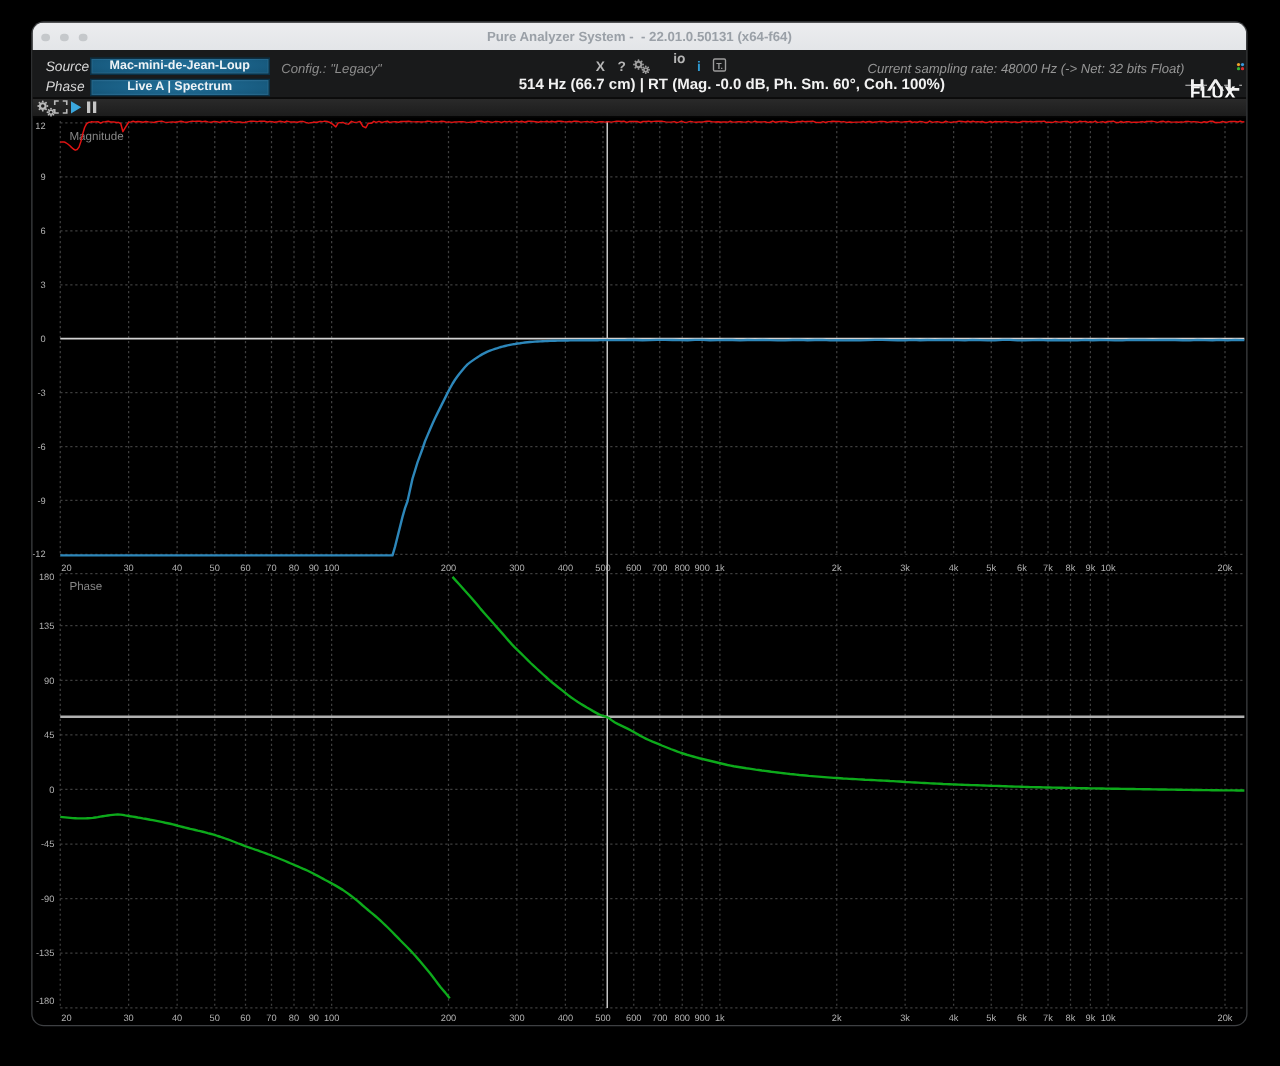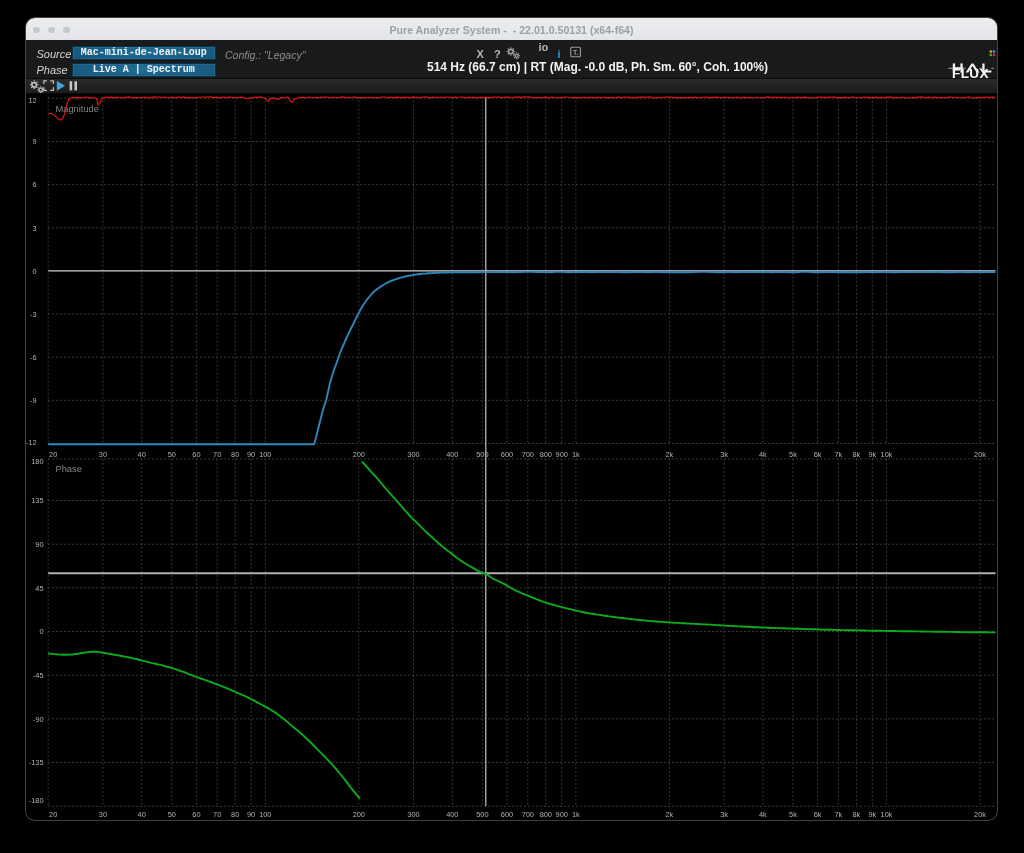--- a/index.html
+++ b/index.html
@@ -10,24 +10,24 @@
 .tl { position:absolute; top:8.7px; width:6.8px; height:6.8px; border-radius:50%; background:#c5c8cb; }
 #title { position:absolute; top:0; left:0; width:100%; height:39px; line-height:24.5px;
   text-align:center; font-size:10.6px; font-weight:bold; color:#9aa0a7; }
 #hdr { position:absolute; left:0; top:22px; width:100%; height:37.5px; background:#191a1b; }
 #toolbar { position:absolute; left:0; top:59.5px; width:100%; height:16px;
   background:linear-gradient(#2a2a2a,#1c1c1c); border-top:1px solid #0c0c0c; border-bottom:1px solid #060606; }
 .lab { position:absolute; font-size:11px; color:#d6d6d6;font-style:italic; }
 .btn { position:absolute; left:45.5px; width:144.5px; height:13.5px;
   background:radial-gradient(ellipse 85% 120% at 50% 42%, #226f98 0%, #185c81 55%, #114a68 100%);
   border:1px solid #0a3046; box-shadow:inset 0 0 0 1px rgba(120,190,225,0.15);
-  color:#eef3f6; font-size:10px; font-weight:bold; text-align:center; line-height:12px;font-family:Liberation Mono, monospace; }
+  color:#eef3f6; font-size:10px; font-weight:bold; text-align:center; line-height:12px; }
 .it { position:absolute; font-style:italic; font-size:10.5px; color:#8d8d8d; }
 .ic { position:absolute; font-size:11px; font-weight:bold; color:#b6b6b6; }
-#readout { position:absolute; left:389px; top:21.4px; line-height:1; font-size:12px; font-weight:bold; color:#f2f2f2;margin-left:12px; }
+#readout { position:absolute; left:389px; top:21.4px; line-height:1; font-size:12px; font-weight:bold; color:#f2f2f2; }
 #flux { position:absolute; left:926px; top:5.1px; line-height:1; font-size:13.5px; font-weight:bold; color:#fafafa; letter-spacing:0.4px;margin-top:22px; }
 #charts { position:absolute; left:0; top:75.5px; }
 text { font-family:"Liberation Sans", sans-serif; }
 </style></head><body>
 <div id="win">
   <div id="titlebar">
     <div class="tl" style="left:7.3px"></div>
     <div class="tl" style="left:22.3px"></div>
     <div class="tl" style="left:37.3px"></div>
     <div id="title">Pure Analyzer System -&nbsp; - 22.01.0.50131 (x64-f64)</div>
@@ -36,20 +36,21 @@
     <div class="lab" style="left:10.5px; top:8.3px;">Source</div>
     <div class="lab" style="left:10.5px; top:23.8px;">Phase</div>
     <div class="btn" style="top:6.0px;">Mac-mini-de-Jean-Loup</div>
     <div class="btn" style="top:23px;">Live A | Spectrum</div>
     <div class="it" style="left:199px; top:8.6px;">Config.: "Legacy"</div>
     <div class="ic" style="left:450.5px; top:7.8px;">X</div>
     <div class="ic" style="left:468px; top:7.8px;">?</div>
     <div class="ic" style="left:496.5px; top:7.8px;margin-top:32px;">Ui</div>
     <div class="ic" style="left:512.5px; top:1px;">io</div>
     <div class="ic" style="left:531.5px; top:7.8px; color:#2f9ad2;">i</div>
+    <div class="it" style="left:0; width:921.5px; top:8.6px; text-align:right; color:#969696;">Current sampling rate: 48000 Hz (-&gt; Net: 32 bits Float)</div>
     <div id="readout">514 Hz (66.7 cm) | RT (Mag. -0.0 dB, Ph. Sm. 60°, Coh. 100%)</div>
     <div id="flux">FLUX</div>
   </div>
   <div id="toolbar"></div>
   <svg id="charts" width="971" height="726.5" viewBox="26 93.5 971 726.5">
     <g stroke="#3e3e3e" stroke-width="1" fill="none" stroke-dasharray="1.8 2.2">
       <path d="M48.2 96.2V444.5M48.2 458.4V805.8M102.9 96.2V444.5M102.9 458.4V805.8M141.7 96.2V444.5M141.7 458.4V805.8M171.8 96.2V444.5M171.8 458.4V805.8M196.4 96.2V444.5M196.4 458.4V805.8M217.2 96.2V444.5M217.2 458.4V805.8M235.2 96.2V444.5M235.2 458.4V805.8M251.1 96.2V444.5M251.1 458.4V805.8M265.3 96.2V444.5M265.3 458.4V805.8M358.8 96.2V444.5M358.8 458.4V805.8M413.5 96.2V444.5M413.5 458.4V805.8M452.3 96.2V444.5M452.3 458.4V805.8M482.4 96.2V444.5M482.4 458.4V805.8M507.0 96.2V444.5M507.0 458.4V805.8M527.8 96.2V444.5M527.8 458.4V805.8M545.8 96.2V444.5M545.8 458.4V805.8M561.7 96.2V444.5M561.7 458.4V805.8M575.9 96.2V444.5M575.9 458.4V805.8M669.4 96.2V444.5M669.4 458.4V805.8M724.1 96.2V444.5M724.1 458.4V805.8M762.9 96.2V444.5M762.9 458.4V805.8M793.0 96.2V444.5M793.0 458.4V805.8M817.6 96.2V444.5M817.6 458.4V805.8M838.4 96.2V444.5M838.4 458.4V805.8M856.4 96.2V444.5M856.4 458.4V805.8M872.3 96.2V444.5M872.3 458.4V805.8M886.5 96.2V444.5M886.5 458.4V805.8M980.0 96.2V444.5M980.0 458.4V805.8M48.2 97.8H995.5M48.2 141.0H995.5M48.2 184.1H995.5M48.2 227.3H995.5M48.2 313.5H995.5M48.2 356.7H995.5M48.2 399.8H995.5M48.2 443.0H995.5M48.2 458.4H995.5M48.2 500.0H995.5M48.2 543.7H995.5M48.2 587.3H995.5M48.2 631.0H995.5M48.2 674.7H995.5M48.2 718.3H995.5M48.2 762.0H995.5M48.2 805.8H995.5"></path>
     </g>
     <line x1="48.2" y1="270.4" x2="995.5" y2="270.4" stroke="#d2d2d2" stroke-width="1.3"></line>
     <line x1="48.2" y1="572.8" x2="995.5" y2="572.8" stroke="#b0b0b0" stroke-width="2"></line>

